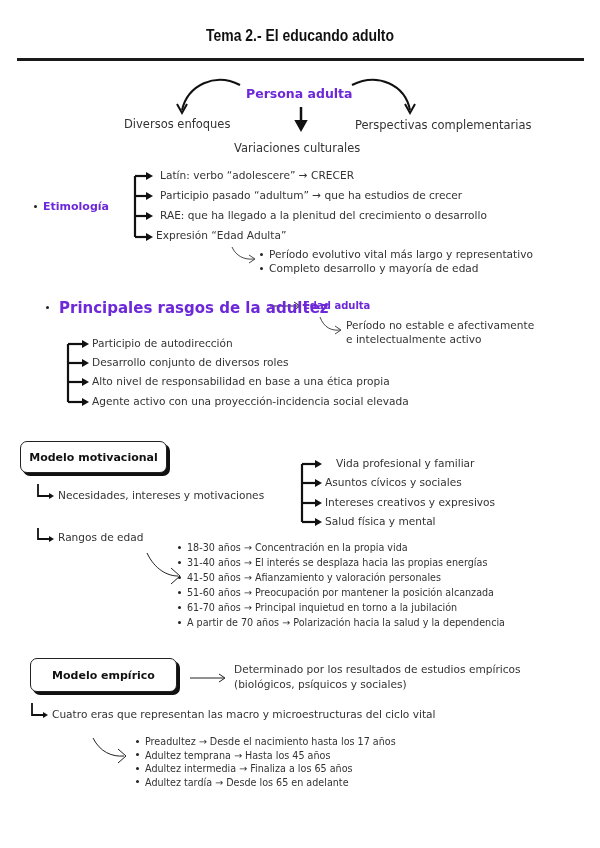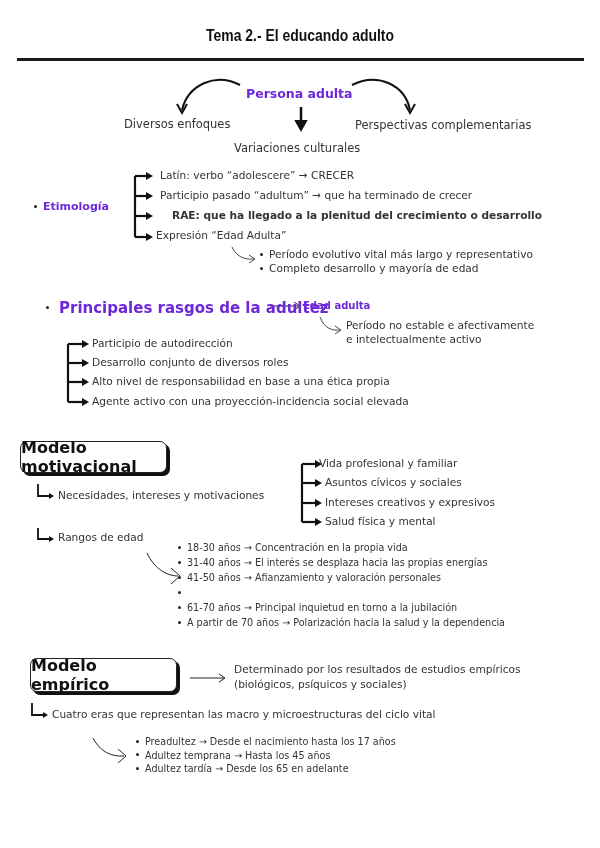--- a/index.html
+++ b/index.html
@@ -10,21 +10,21 @@
            font-family: "Liberation Sans Narrow", "Liberation Sans", sans-serif;
            font-weight: bold; font-size: 17px; color: #111; transform: scaleX(0.82); transform-origin: 300px 0; }
   .rule { left: 17px; width: 567px; top: 58px; height: 3px; background: #1a1a1a; }
   .t12 { font-size: 11.5px; color: #333; }
   .t11 { font-size: 10.6px; color: #333; }
   .t10 { font-size: 9.6px; color: #333; }
   .b { font-weight: bold; color: #6d28d9; }
   .bullet { display: inline-block; width: 3px; height: 3px; border-radius: 50%; background: #222; vertical-align: middle; margin-right: 6px; position: relative; top: -1px; }
   .box { position: absolute; border: 1px solid #222; border-radius: 7px; background: #fff;
          box-shadow: 3px 3px 0 #111; display: flex; align-items: center; justify-content: center;
-         font-weight: bold; font-size: 16px; color: #111; }
+         font-weight: bold; font-size: 11px; color: #111; }
   svg.overlay { position: absolute; left: 0; top: 0; }
   .list-line { display: block; line-height: 15px; }
 </style>
 </head>
 <body>
 
 <div class="abs title">Tema 2.- El educando adulto</div>
 <div class="abs rule"></div>
 
 <svg class="overlay" width="600" height="848">
@@ -119,58 +119,59 @@
 
 <div class="abs b" style="left:246px; top:86px; font-size:12.5px;">Persona adulta</div>
 <div class="abs t12" style="left:124px; top:117px;">Diversos enfoques</div>
 <div class="abs t12" style="left:355px; top:118px;">Perspectivas complementarias</div>
 <div class="abs t12" style="left:234px; top:141px;">Variaciones culturales</div>
 
 <div class="abs" style="left:34px; top:200px; font-size:11px;">
   <span class="bullet"></span><span class="b">Etimología</span>
 </div>
 <div class="abs t11" style="left:160px; top:169px;">Latín: verbo “adolescere” → CRECER</div>
-<div class="abs t11" style="left:160px; top:189px;">Participio pasado “adultum” → que ha terminado de crecer</div>
-<div class="abs t11" style="left:172px; top:209px;font-weight:bold;">RAE: que ha llegado a la plenitud del crecimiento o desarrollo</div>
+<div class="abs t11" style="left:160px; top:189px;">Participio pasado “adultum” → que ha estudios de crecer</div>
+<div class="abs t11" style="left:160px; top:209px;">RAE: que ha llegado a la plenitud del crecimiento o desarrollo</div>
 <div class="abs t11" style="left:156px; top:229px;">Expresión “Edad Adulta”</div>
 <div class="abs t11" style="left:260px; top:248px;"><span class="bullet"></span><span>Período evolutivo vital más largo y representativo</span></div>
 <div class="abs t11" style="left:260px; top:262px;"><span class="bullet"></span><span>Completo desarrollo y mayoría de edad</span></div>
 
 <div class="abs" style="left:46px; top:299px; font-size:15px;text-align:center;">
   <span class="bullet" style="margin-right:10px;"></span><span class="b">Principales rasgos de la adultez</span>
 </div>
 <div class="abs b" style="left:303px; top:300px; font-size:10px;">Edad adulta</div>
 <div class="abs t11" style="left:346px; top:318px; line-height:13px;">
   <span class="list-line">Período no estable e afectivamente</span>
   <span class="list-line" style="line-height:13px;">e intelectualmente activo</span>
 </div>
 <div class="abs t11" style="left:92px; top:337px;">Participio de autodirección</div>
 <div class="abs t11" style="left:92px; top:356px;">Desarrollo conjunto de diversos roles</div>
 <div class="abs t11" style="left:92px; top:375px;">Alto nivel de responsabilidad en base a una ética propia</div>
 <div class="abs t11" style="left:92px; top:395px;">Agente activo con una proyección-incidencia social elevada</div>
 
 <div class="box" style="left:20px; top:441px; width:145px; height:30px;">Modelo motivacional</div>
 <div class="abs t11" style="left:58px; top:489px;">Necesidades, intereses y motivaciones</div>
-<div class="abs t11" style="left:319px; top:457px;">Vida profesional y familiar</div>
+<div class="abs t11" style="left:336px; top:457px;">Vida profesional y familiar</div>
 <div class="abs t11" style="left:325px; top:476px;">Asuntos cívicos y sociales</div>
 <div class="abs t11" style="left:325px; top:496px;">Intereses creativos y expresivos</div>
 <div class="abs t11" style="left:325px; top:515px;">Salud física y mental</div>
 <div class="abs t11" style="left:58px; top:531px;">Rangos de edad</div>
 <div class="abs t10" style="left:178px; top:540px;">
   <span class="list-line"><span class="bullet"></span><span>18-30 años → Concentración en la propia vida</span></span>
   <span class="list-line"><span class="bullet"></span><span>31-40 años → El interés se desplaza hacia las propias energías</span></span>
   <span class="list-line"><span class="bullet"></span><span>41-50 años → Afianzamiento y valoración personales</span></span>
-  <span class="list-line"><span class="bullet"></span></span>
+  <span class="list-line"><span class="bullet"></span><span>51-60 años → Preocupación por mantener la posición alcanzada</span></span>
   <span class="list-line"><span class="bullet"></span><span>61-70 años → Principal inquietud en torno a la jubilación</span></span>
   <span class="list-line"><span class="bullet"></span><span>A partir de 70 años → Polarización hacia la salud y la dependencia</span></span>
 </div>
 
 <div class="box" style="left:30px; top:658px; width:145px; height:32px;">Modelo empírico</div>
 <div class="abs t11" style="left:234px; top:662px; line-height:15px;">
   <span class="list-line">Determinado por los resultados de estudios empíricos</span>
   <span class="list-line">(biológicos, psíquicos y sociales)</span>
 </div>
 <div class="abs t11" style="left:52px; top:708px;">Cuatro eras que representan las macro y microestructuras del ciclo vital</div>
 <div class="abs t10" style="left:136px; top:735px;">
   <span class="list-line" style="line-height:13.5px;"><span class="bullet"></span><span>Preadultez → Desde el nacimiento hasta los 17 años</span></span>
   <span class="list-line" style="line-height:13.5px;"><span class="bullet"></span><span>Adultez temprana → Hasta los 45 años</span></span>
+  <span class="list-line" style="line-height:13.5px;"><span class="bullet"></span><span>Adultez intermedia → Finaliza a los 65 años</span></span>
   <span class="list-line" style="line-height:13.5px;"><span class="bullet"></span><span>Adultez tardía → Desde los 65 en adelante</span></span>
 </div>
 
 </body></html>

